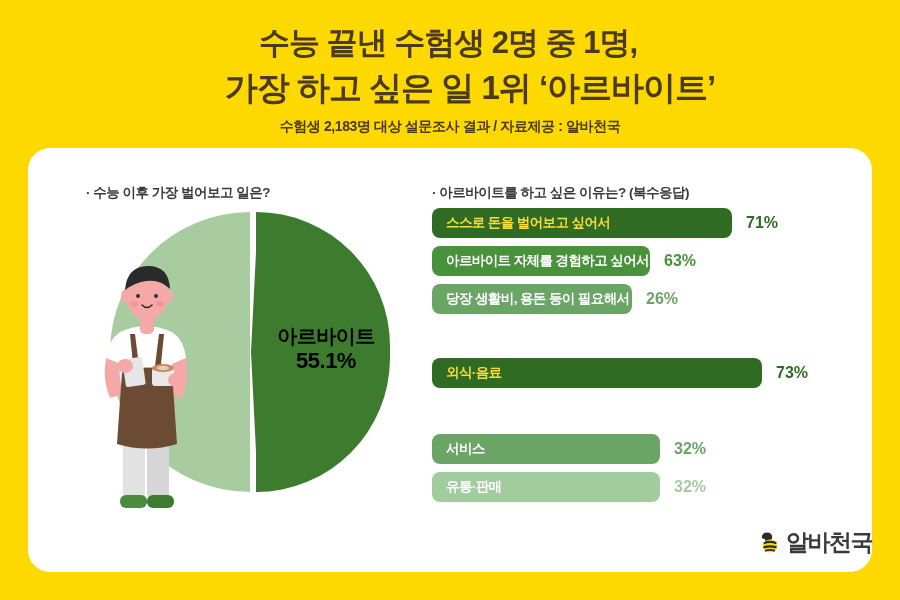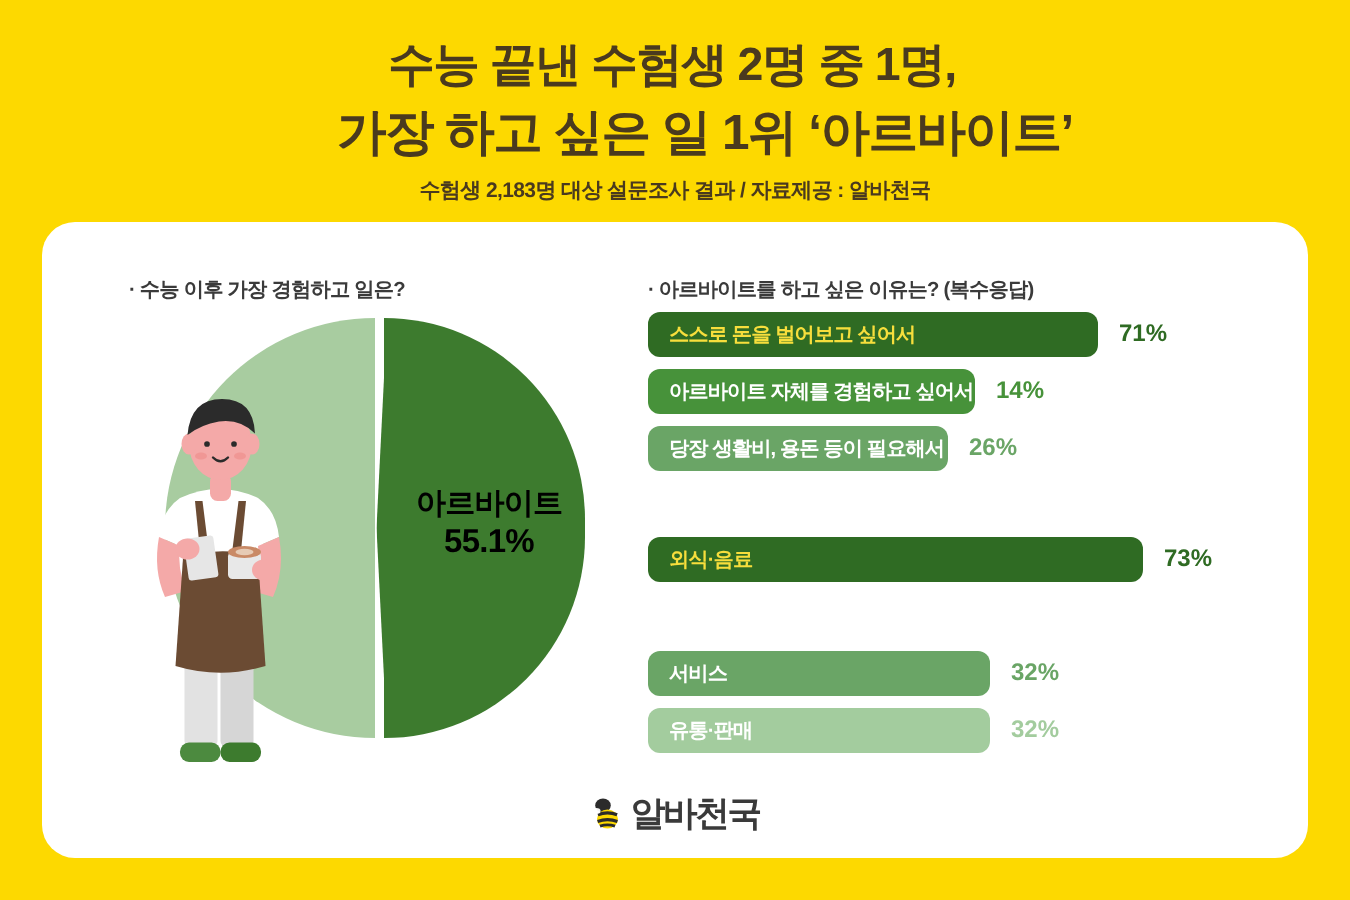--- a/index.html
+++ b/index.html
@@ -180,42 +180,42 @@
 
   
   .logo {
     position: absolute;
     left: 0;
     top: 374px;
     width: 844px;
     height: 40px;
     display: flex;
     align-items: center;
-    justify-content: center;
+    justify-content: flex-end;
     gap: 5px;
   }
   .logo-text {
     font-size: 23px;
     font-weight: bold;
     color: #3A3A3A;
     letter-spacing: -1.5px;
   }
 </style>
 </head>
 <body>
 
 <div class="header">
   <div class="title-line title-1">수능 끝낸 수험생 2명 중 1명,</div>
   <div class="title-line title-2">가장 하고 싶은 일 1위 ‘아르바이트’</div>
   <div class="subtitle">수험생 2,183명 대상 설문조사 결과 / 자료제공 : 알바천국</div>
 </div>
 
 <div class="card">
 
-  <div class="sec-title sec-title-pie">· 수능 이후 가장 경험하고 일은?</div>
+  <div class="sec-title sec-title-pie">· 수능 이후 가장 벌어보고 일은?</div>
 
   <div class="pie-wrap">
     <div class="pie-half-left"></div>
     <div class="pie-half-right"></div>
     <div class="pie-wedge-top"></div>
     <div class="pie-wedge-bot"></div>
 
     <div class="pie-label">
       <div class="pie-label-name">아르바이트</div>
       <div class="pie-label-val">55.1%</div>
@@ -275,21 +275,21 @@
 
   <div class="bar-row" style="left:404px; top:60px; width:420px;">
     <div class="bar" style="width:300px; background:#2F6B23;"></div>
     <div class="bar-label" style="color:#F7DE3C;">스스로 돈을 벌어보고 싶어서</div>
     <div class="bar-pct" style="left:314px; color:#2F6B23;">71%</div>
   </div>
 
   <div class="bar-row" style="left:404px; top:98px; width:420px;">
     <div class="bar" style="width:218px; background:#47923A;"></div>
     <div class="bar-label" style="color:#FFFFFF;text-align:right;">아르바이트 자체를 경험하고 싶어서</div>
-    <div class="bar-pct" style="left:232px; color:#47923A;">14%</div>
+    <div class="bar-pct" style="left:232px; color:#47923A;">63%</div>
   </div>
 
   <div class="bar-row" style="left:404px; top:136px; width:420px;">
     <div class="bar" style="width:200px; background:#6AA566;"></div>
     <div class="bar-label" style="color:#FFFFFF;">당장 생활비, 용돈 등이 필요해서</div>
     <div class="bar-pct" style="left:214px; color:#6AA566;">26%</div>
   </div>
 
 
   <div class="bar-row" style="left:404px; top:210px; width:420px;">

